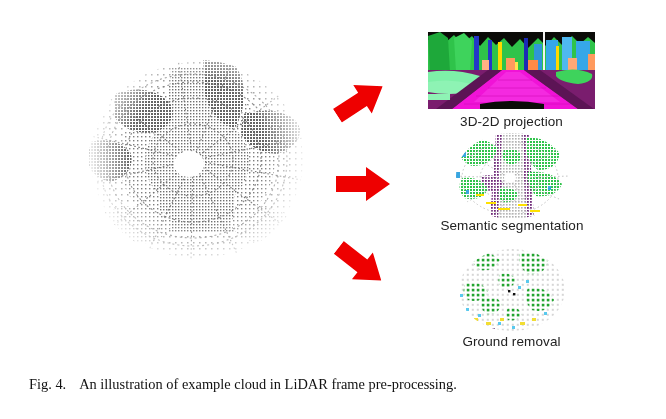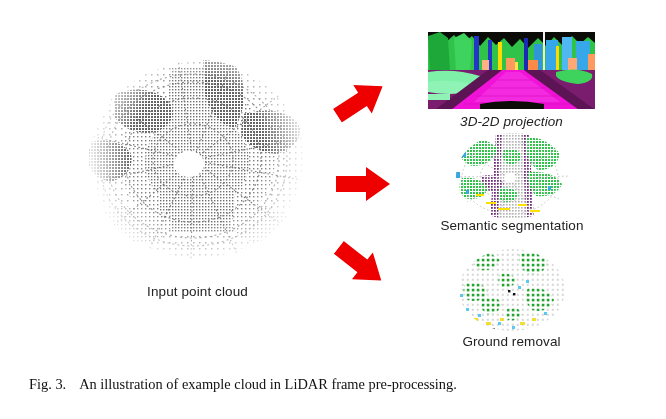--- a/index.html
+++ b/index.html
@@ -63,21 +63,21 @@
 
   
   #panel-projection { left: 424px; top: 30px; width: 175px; height: 100px; }
   #img-projection {
     position: absolute;
     left: 4px; top: 2px;
     width: 167px; height: 77px;
     overflow: hidden;
     background: #0b0b08;
   }
-  #projection-label { top: 84px; font-style: italic; }
+  #projection-label { top: 84px; }
 
   #panel-semantic { left: 420px; top: 132px; width: 184px; height: 106px; }
   #img-semantic {
     position: absolute;
     left: 32px; top: 0px;
     width: 120px; height: 88px;
     overflow: hidden;
   }
   #semantic-label { top: 86px; }
 
@@ -175,21 +175,20 @@
             <ellipse cx="108" cy="128" rx="68" ry="62"></ellipse>
             <ellipse cx="108" cy="128" rx="40" ry="36"></ellipse>
           </g>
 
           <ellipse cx="104" cy="132" rx="15" ry="13" fill="#ffffff"></ellipse>
 
           <rect x="0" y="0" width="225" height="240" fill="url(#fade)"></rect>
         </g>
       </svg>
     </div>
-    <div class="panel-label" id="input-cloud-label">Input point cloud</div>
   </div>
 
   <div class="arrow" id="arrow-projection">
     <svg viewBox="0 0 54 34" aria-hidden="true">
       <polygon points="0,9 30,9 30,0 54,17 30,34 30,25 0,25" fill="#ee0000"></polygon>
     </svg>
   </div>
 
   <div class="arrow" id="arrow-semantic">
     <svg viewBox="0 0 54 34" aria-hidden="true">
@@ -392,14 +391,14 @@
           <ellipse cx="58" cy="46" rx="6" ry="5" fill="#ffffff"></ellipse>
         </g>
       </svg>
     </div>
     <div class="panel-label" id="semantic-label">Semantic segmentation</div>
   </div>
 
 </div>
 
 <div id="caption">
-  <span class="fig-no">Fig. 3.</span><span>An illustration of example cloud in LiDAR frame pre-processing.</span>
+  <span class="fig-no">Fig. 4.</span><span>An illustration of example cloud in LiDAR frame pre-processing.</span>
 </div>
 
 </body></html>

